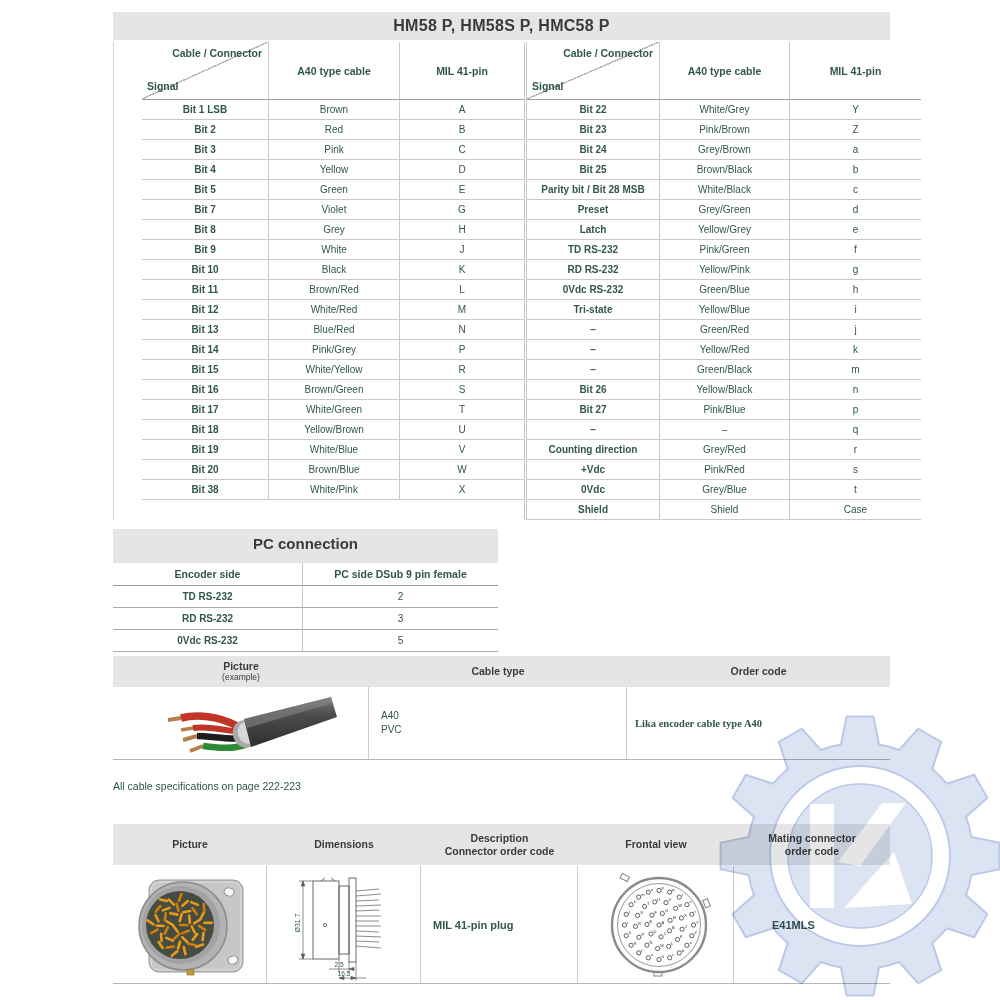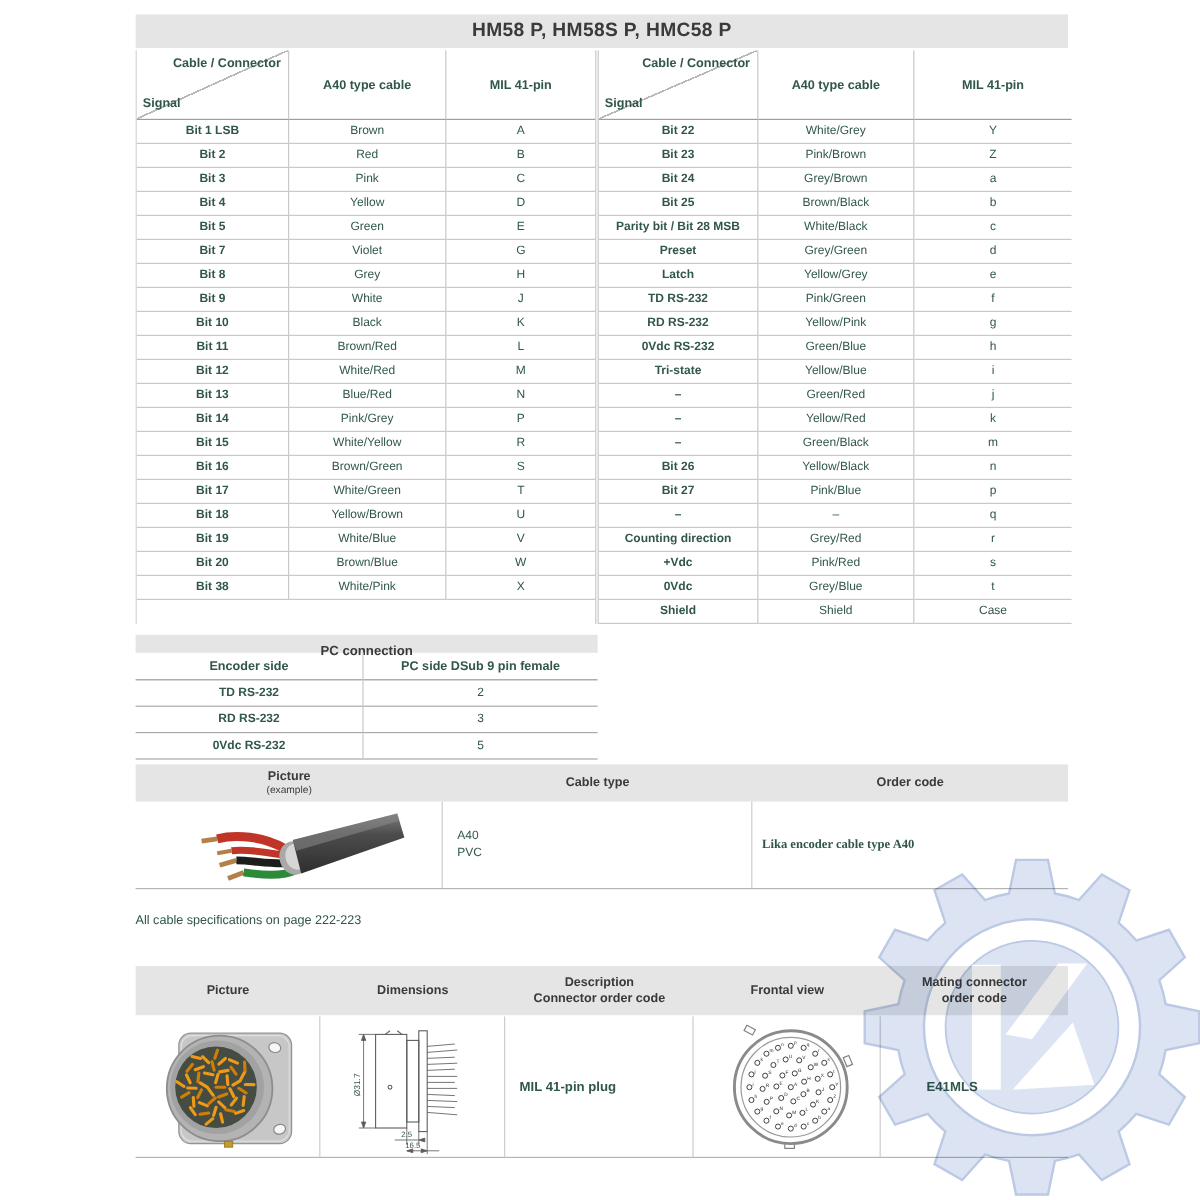--- a/index.html
+++ b/index.html
@@ -9,21 +9,21 @@
     -webkit-font-smoothing:antialiased;
   }
   .content { position:absolute; left:113px; top:12px; width:777px; }
 
   .graybar {
     background:#e5e5e5; color:#3a3a3a; font-weight:bold; text-align:center;
   }
   .title-bar { height:28px; line-height:28px; font-size:16px; letter-spacing:.3px; }
 
   
-  .sig-table { display:flex; margin-top:2px; border-left:1px solid #d4d4d4; }
+  .sig-table { display:flex; margin-top:2px; border-left:1px solid #d4d4d4;padding-left:28px; }
   .half.left  { width:382px; border-right:1px solid #c9c9c9; }
   .half.right { width:394px; margin-left:1px; border-left:1px solid #c9c9c9; }
   .hrow { display:grid; }
   .half.left  .hrow { grid-template-columns:127px 131px 124px; }
   .half.right .hrow { grid-template-columns:133px 130px 131px; }
   .cell {
     box-sizing:border-box; height:20px; border-right:1px solid #c9c9c9;
     border-bottom:1px solid #c9c9c9; display:flex; align-items:center;
     justify-content:center; font-size:10px; color:#31574c; overflow:hidden;
   }
@@ -35,21 +35,21 @@
     position:relative;
     background:linear-gradient(to bottom right,
       transparent calc(50% - .7px), #b8b8b8 calc(50% - .7px),
       #b8b8b8 calc(50% + .7px), transparent calc(50% + .7px));
   }
   .diag-top    { position:absolute; top:5px; right:6px; }
   .diag-bottom { position:absolute; bottom:7px; left:5px; }
 
   
   .pc-section { margin-top:9px; width:385px; }
-  .pc-bar { height:15px; line-height:29px; font-size:11px; }
+  .pc-bar { height:34px; line-height:29px; font-size:15px; }
   .pc-row { display:grid; grid-template-columns:190px 195px; }
   .pc-row .cell { height:22px; border-right:none; border-bottom:1px solid #aaaaaa; }
   .pc-row .cell:first-child { border-right:1px solid #c9c9c9; }
   .pc-row.pc-head .cell { height:23px; font-weight:bold; font-size:10.5px; border-bottom:1px solid #9a9a9a; }
   .pc-row .cell.sig { font-weight:bold; }
 
   
   .notes { margin-top:4px; font-size:11px; color:#2f574c; line-height:16px; }
   .order-value { margin-left:7px; }
 

